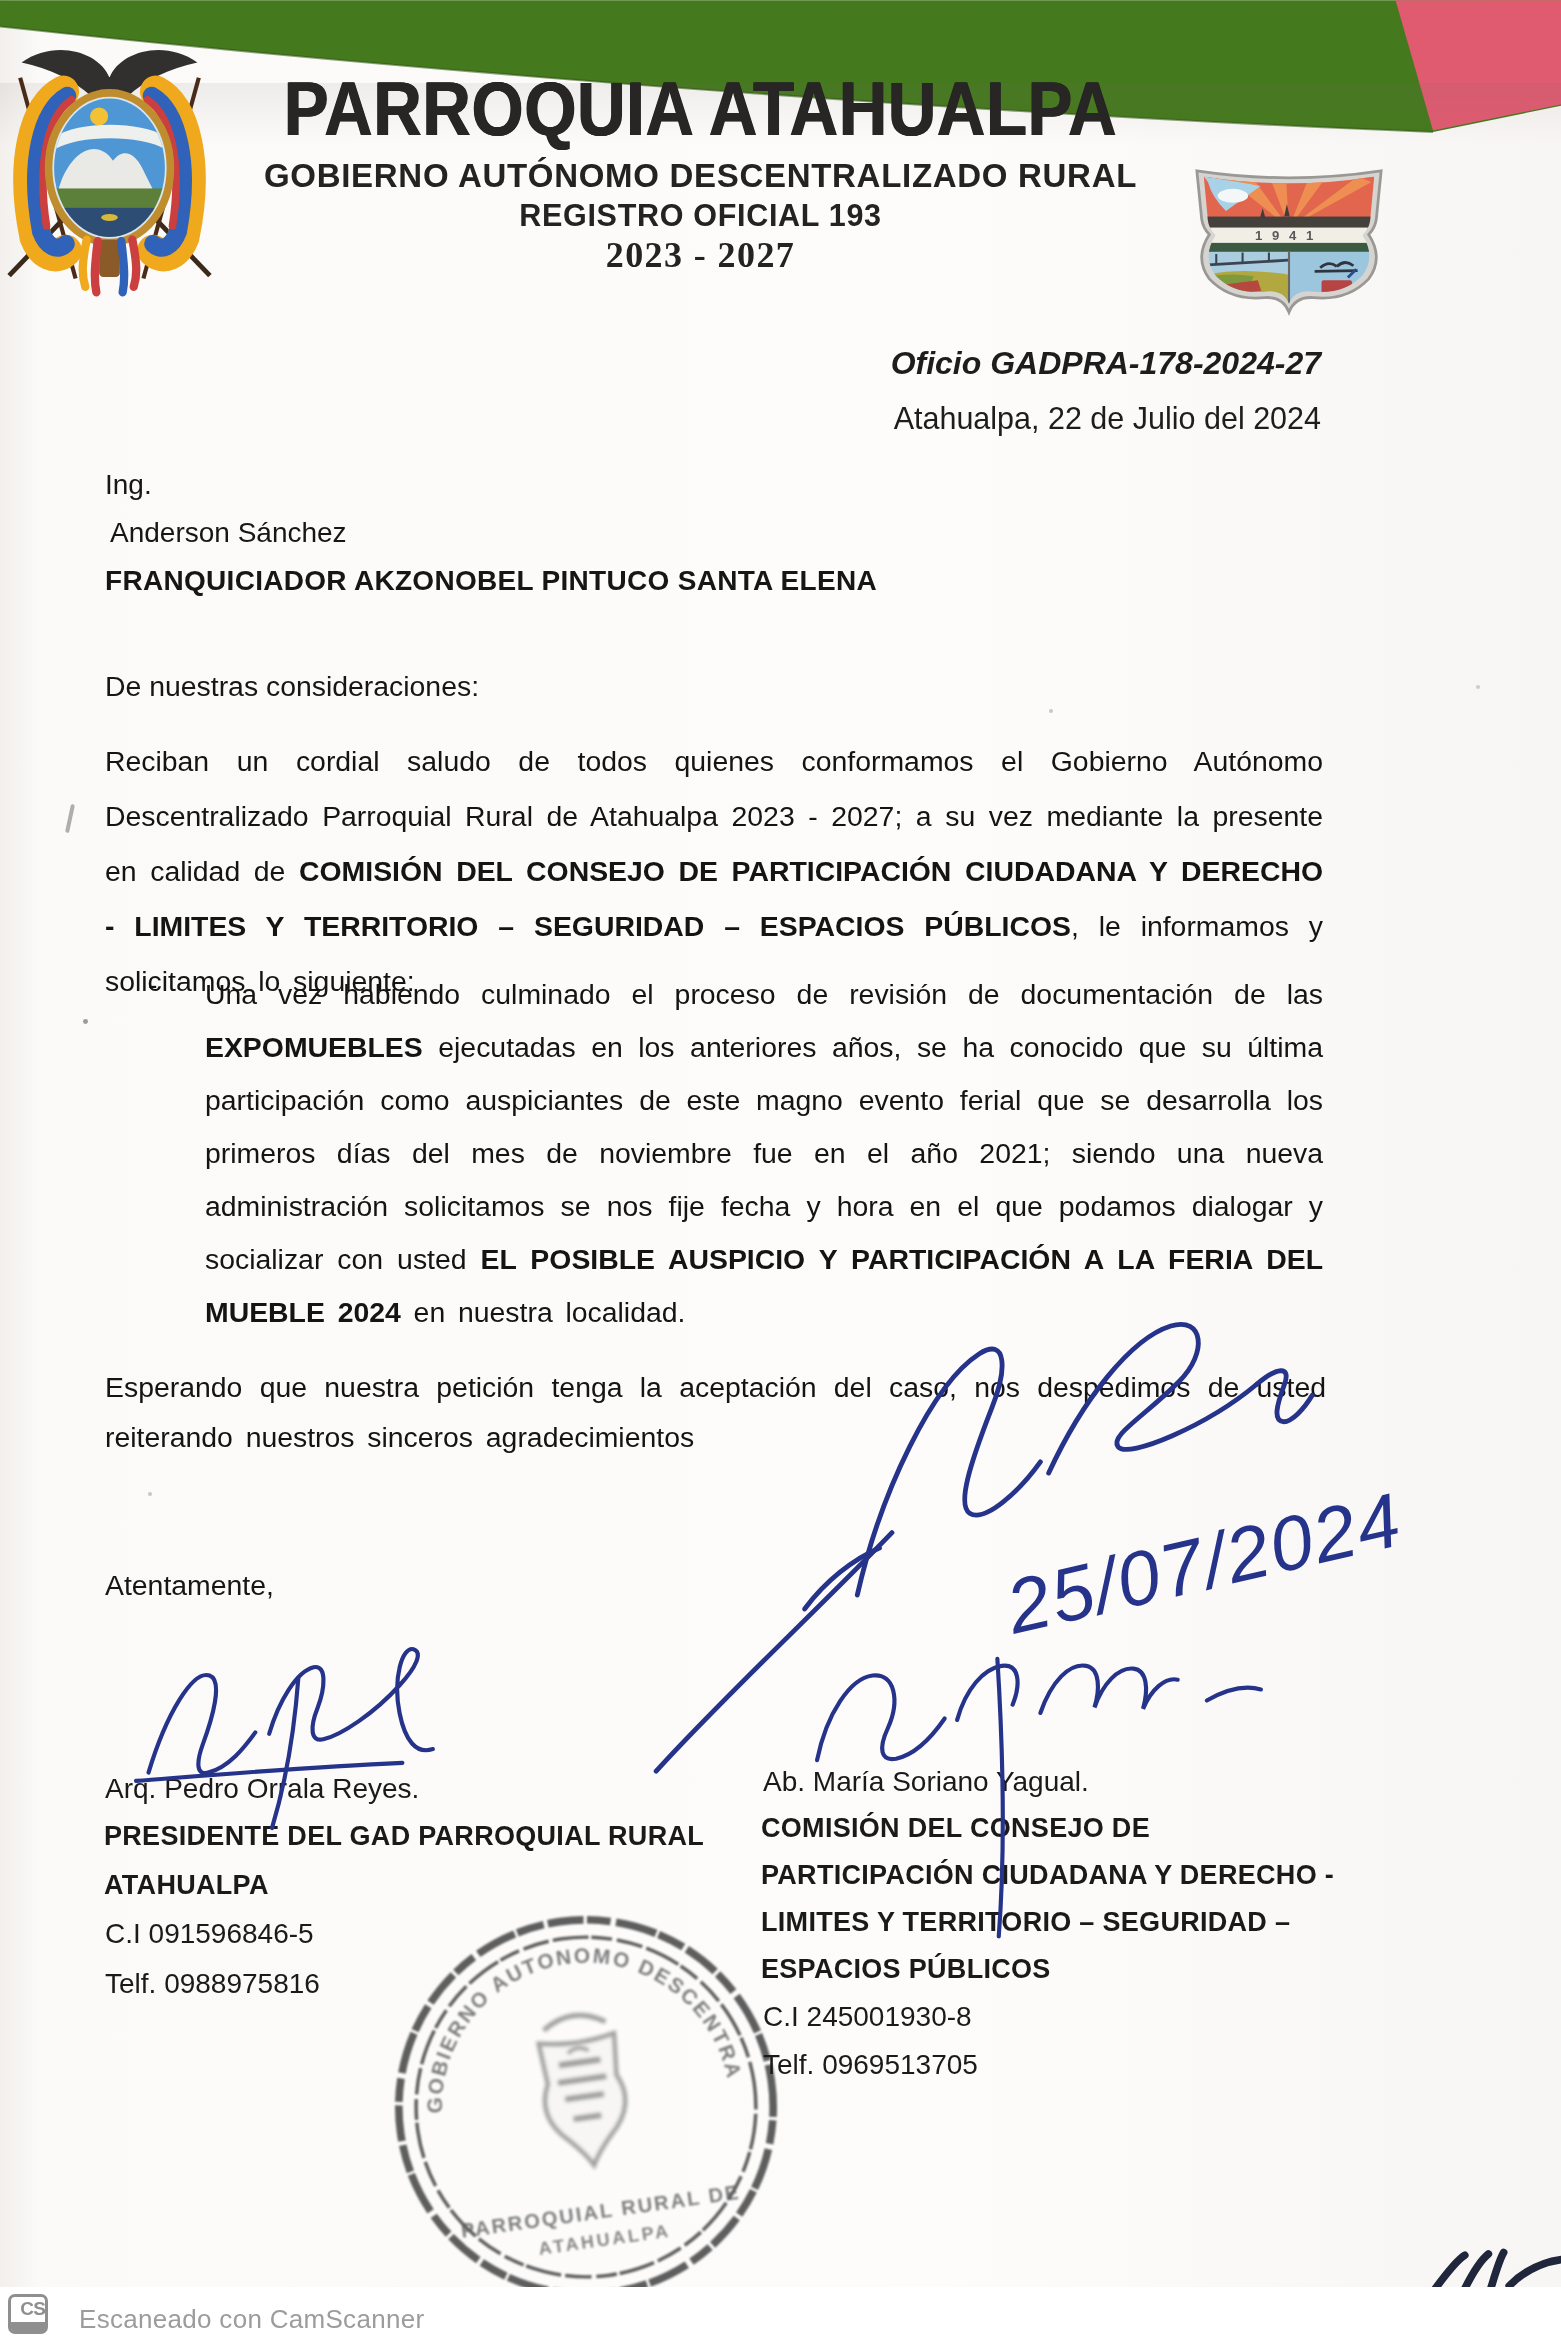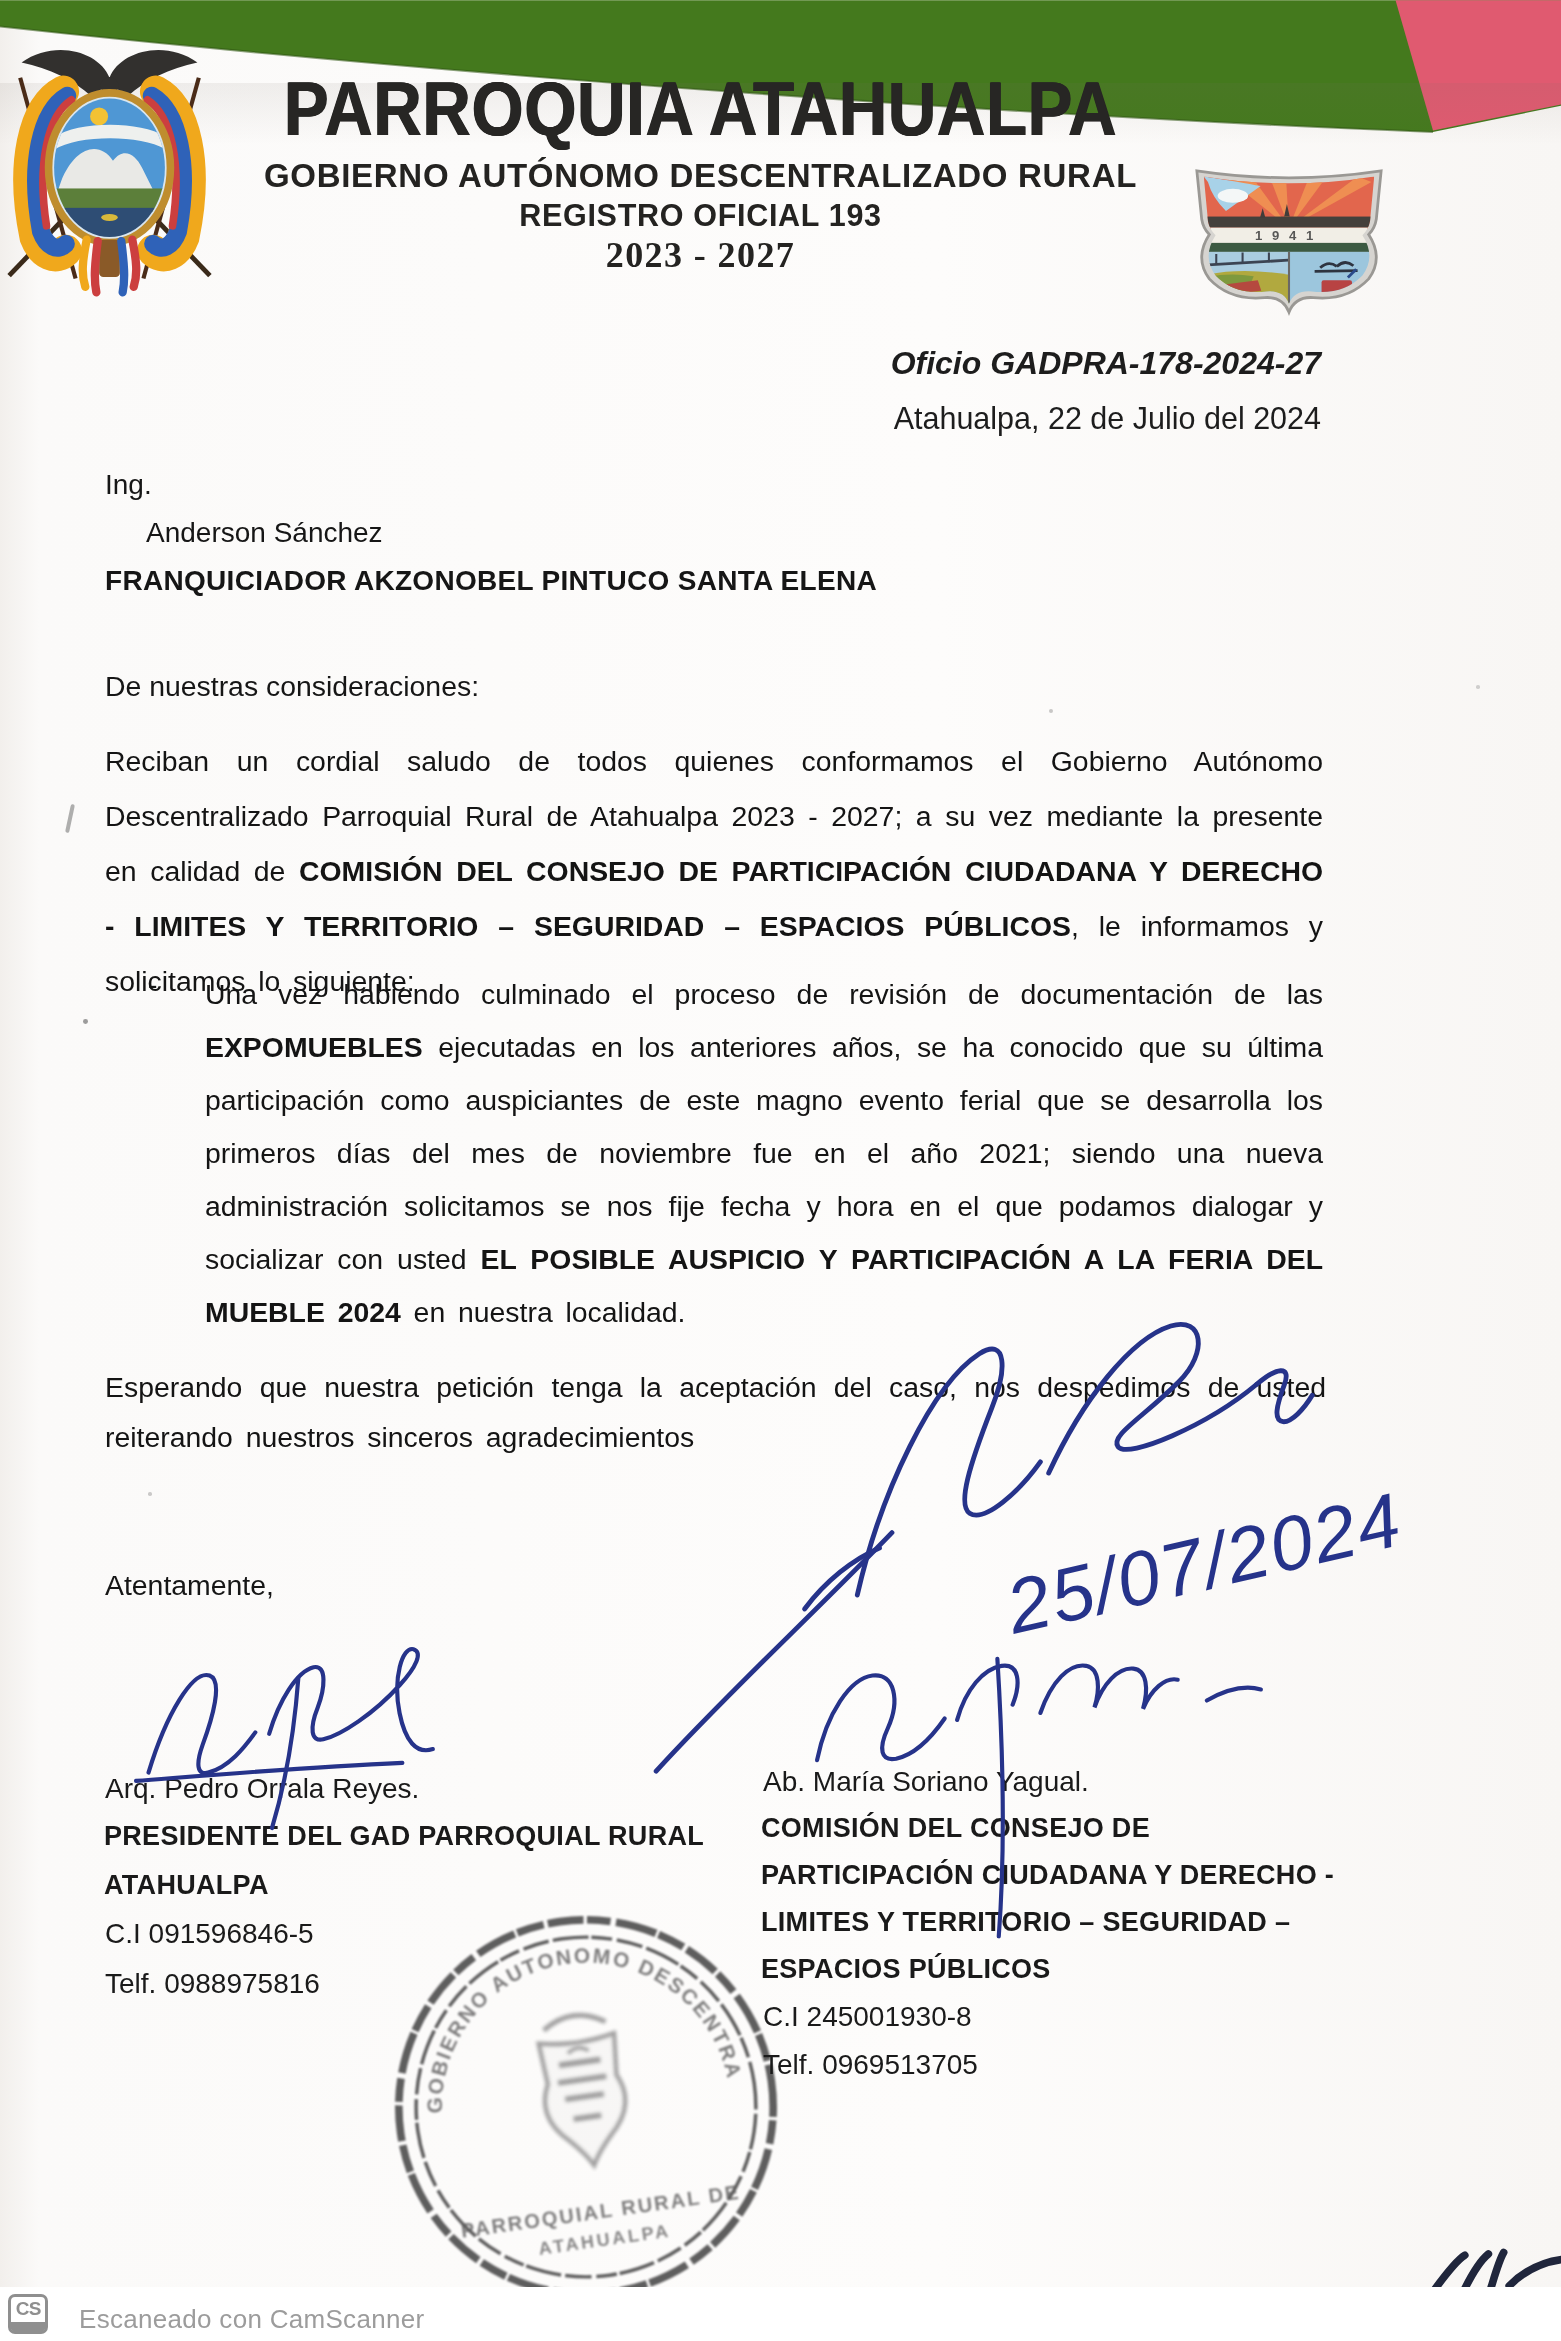--- a/index.html
+++ b/index.html
@@ -29,21 +29,21 @@
   #hsub2 { font-size:30.5px; letter-spacing:0.7px; line-height:40px; }
   #hsub3 { font-size:30.5px; letter-spacing:0.7px; line-height:40px; }
   #hsub4 { font-size:36px; letter-spacing:1.4px; line-height:40px;font-family:Liberation Serif, serif; }
 
   
   #oficio { position:absolute; right:241px; top:345px; font-size:32px; font-weight:bold; font-style:italic; color:#1d1d1d; z-index:3; }
   #dateline { position:absolute; right:241px; top:401px; font-size:30.5px; color:#1d1d1d; z-index:3; }
 
   
   #rec-title { position:absolute; left:105px; top:469px; font-size:28px; z-index:3; }
-  #rec-name  { position:absolute; left:110px; top:517px; font-size:28px; z-index:3;margin-left:36px; }
+  #rec-name  { position:absolute; left:110px; top:517px; font-size:28px; z-index:3; }
   #rec-role  { position:absolute; left:105px; top:565px; font-size:28px; font-weight:bold; letter-spacing:0.3px; z-index:3; }
 
   
   #greeting { position:absolute; left:105px; top:670px; font-size:28.4px; z-index:3; }
   .para { font-size:28.4px; line-height:55px; text-align:justify; word-spacing:4.9px; color:#141414; z-index:3; }
   #p1 { position:absolute; left:105px; top:734px; width:1218px; }
   #bullet-marker { position:absolute; left:148px; top:968px; font-size:28.4px; z-index:3; }
   #bullet-text { position:absolute; left:205px; top:968px; width:1118px; line-height:53px; }
   #closing { position:absolute; left:105px; top:1362px; width:1221px; line-height:50px; }
   #valediction { position:absolute; left:105px; top:1569px; font-size:28.4px; z-index:3; }
@@ -74,21 +74,21 @@
   .speck { position:absolute; z-index:3; border-radius:50%; }
   #sp1 { left:68px; top:804px; width:3.5px; height:29px; border-radius:2.1px; background:rgba(60,60,60,.40); transform:rotate(12deg); }
   #sp2 { left:83px; top:1019px; width:4.9px; height:4.9px; background:rgba(40,40,40,.45); }
   #sp3 { left:1049px; top:709px; width:4.2px; height:4.2px; background:rgba(80,80,80,.30); }
   #sp4 { left:148px; top:1492px; width:3.5px; height:3.5px; background:rgba(90,90,90,.30); }
   #sp5 { left:1476px; top:685px; width:3.5px; height:3.5px; background:rgba(100,100,100,.28); }
 
   
   #footer { position:absolute; left:0; top:2287px; width:1562px; height:55px; background:#ffffff; z-index:10; }
   #cs-logo { position:absolute; left:8.3px; top:7px; width:40px; height:40px; border:3.5px solid #8f8f8f; border-radius:7px; background:#fff; }
-  #cs-logo .cs-txt { position:absolute; top:1.4px; left:0; width:100%; text-align:center; font-size:19px; font-weight:bold; color:#8f8f8f; letter-spacing:-0.7px; }
+  #cs-logo .cs-txt { position:absolute; top:1.4px; left:0; width:100%; text-align:right; font-size:19px; font-weight:bold; color:#8f8f8f; letter-spacing:-0.7px; }
   #cs-logo .cs-strip { position:absolute; bottom:0; left:0; width:100%; height:9px; background:#8f8f8f; border-radius:0 0 2.8px 2.8px; }
   #cs-text { position:absolute; left:71px; top:16.6px; font-size:26px; color:#9c9c9c; letter-spacing:0.3px;margin-left:8px; }
 </style>
 </head>
 <body>
 
 <div class="page">
 
   <svg id="band" width="1562" height="146" viewBox="0 0 2252 210">
     <path d="M0,0 H2252 V152 L2066,190 C1500,168 680,112 0,38 Z" fill="#44791d"></path>

